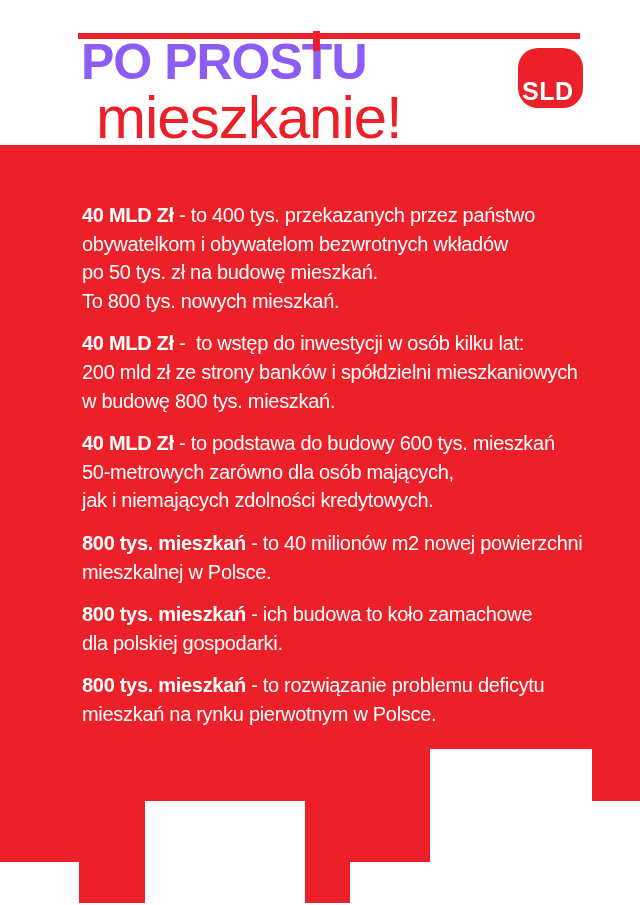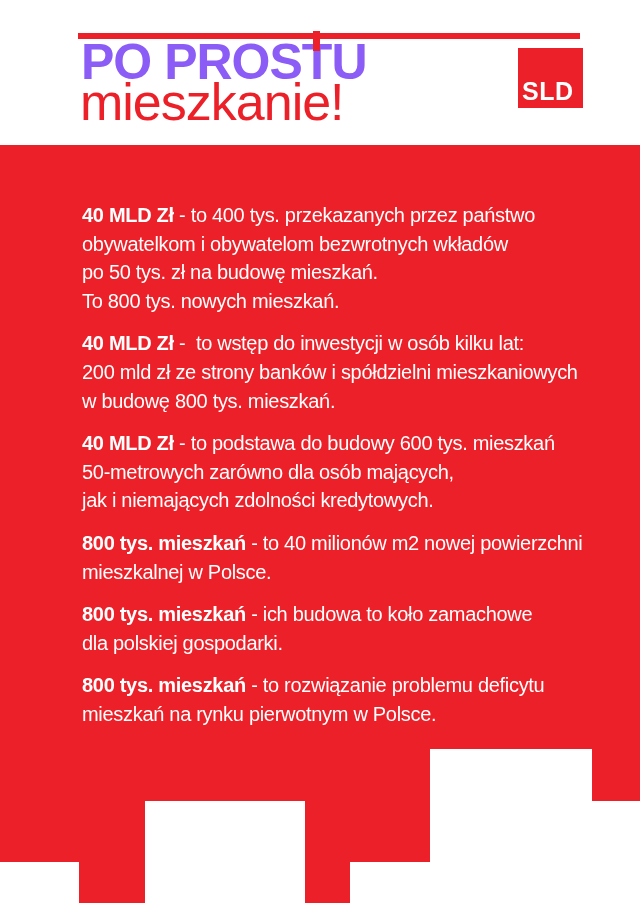--- a/index.html
+++ b/index.html
@@ -22,28 +22,28 @@
     position: absolute; left: 81px; top: 37px; margin: 0;
     font-size: 50px; line-height: 50px; font-weight: 700;
     letter-spacing: -1px; color: #8b5cf6; white-space: pre;
   }
   .t-ext { position: relative; display: inline-block; }
   .t-ext::after {
     content: ""; position: absolute; left: 11px; top: -6px;
     width: 7px; height: 20px; background: #EC2028;
   }
   .subtitle {
-    position: absolute; left: 80px; top: 80px; margin: 0;
-    font-size: 52px; line-height: 44px; font-weight: 400;
+    position: absolute; left: 80px; top: 80px; margin: 16px;
+    font-size: 60px; line-height: 44px; font-weight: 400;
     letter-spacing: -1px; color: #EC2028; white-space: pre;
   }
   .sld-logo {
     position: absolute; left: 518px; top: 48px; width: 65px; height: 60px;
     background: #EC2028; box-sizing: border-box;
-    display: flex; align-items: flex-end; padding: 0 0 4px 4px;
+    display: flex; align-items: flex-end; padding: 0 0 4px 4px; border-radius: 20px;
   }
   .sld-logo .logo-text {
     color: #ffffff; font-weight: 700; font-size: 25px; line-height: 25px;
     letter-spacing: 0.5px;
   }
 
   
   .red-body {
     position: absolute; left: 0; top: 145px; width: 640px; height: 760px;
     background: #EC2028;

